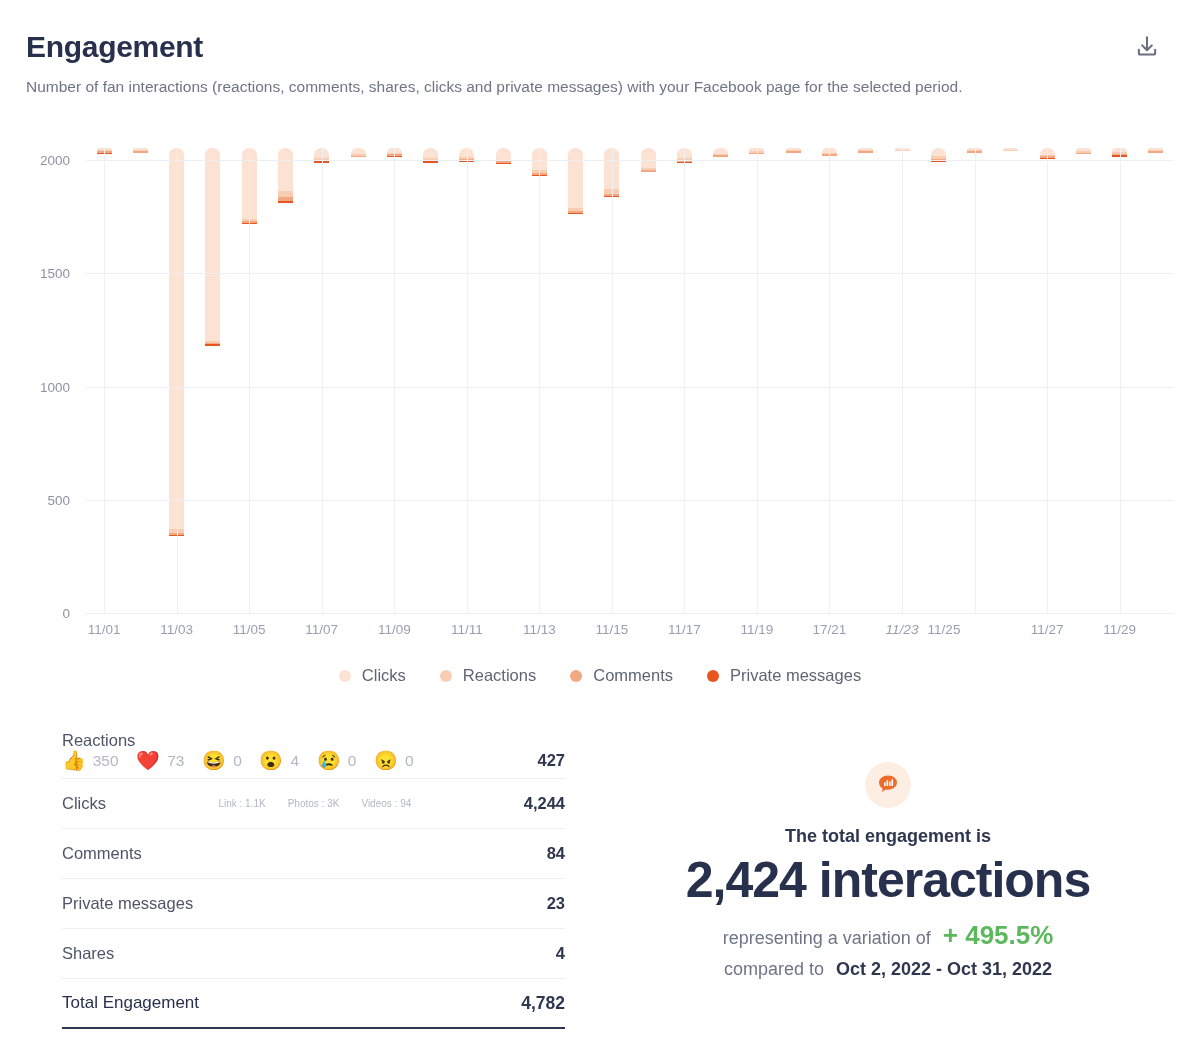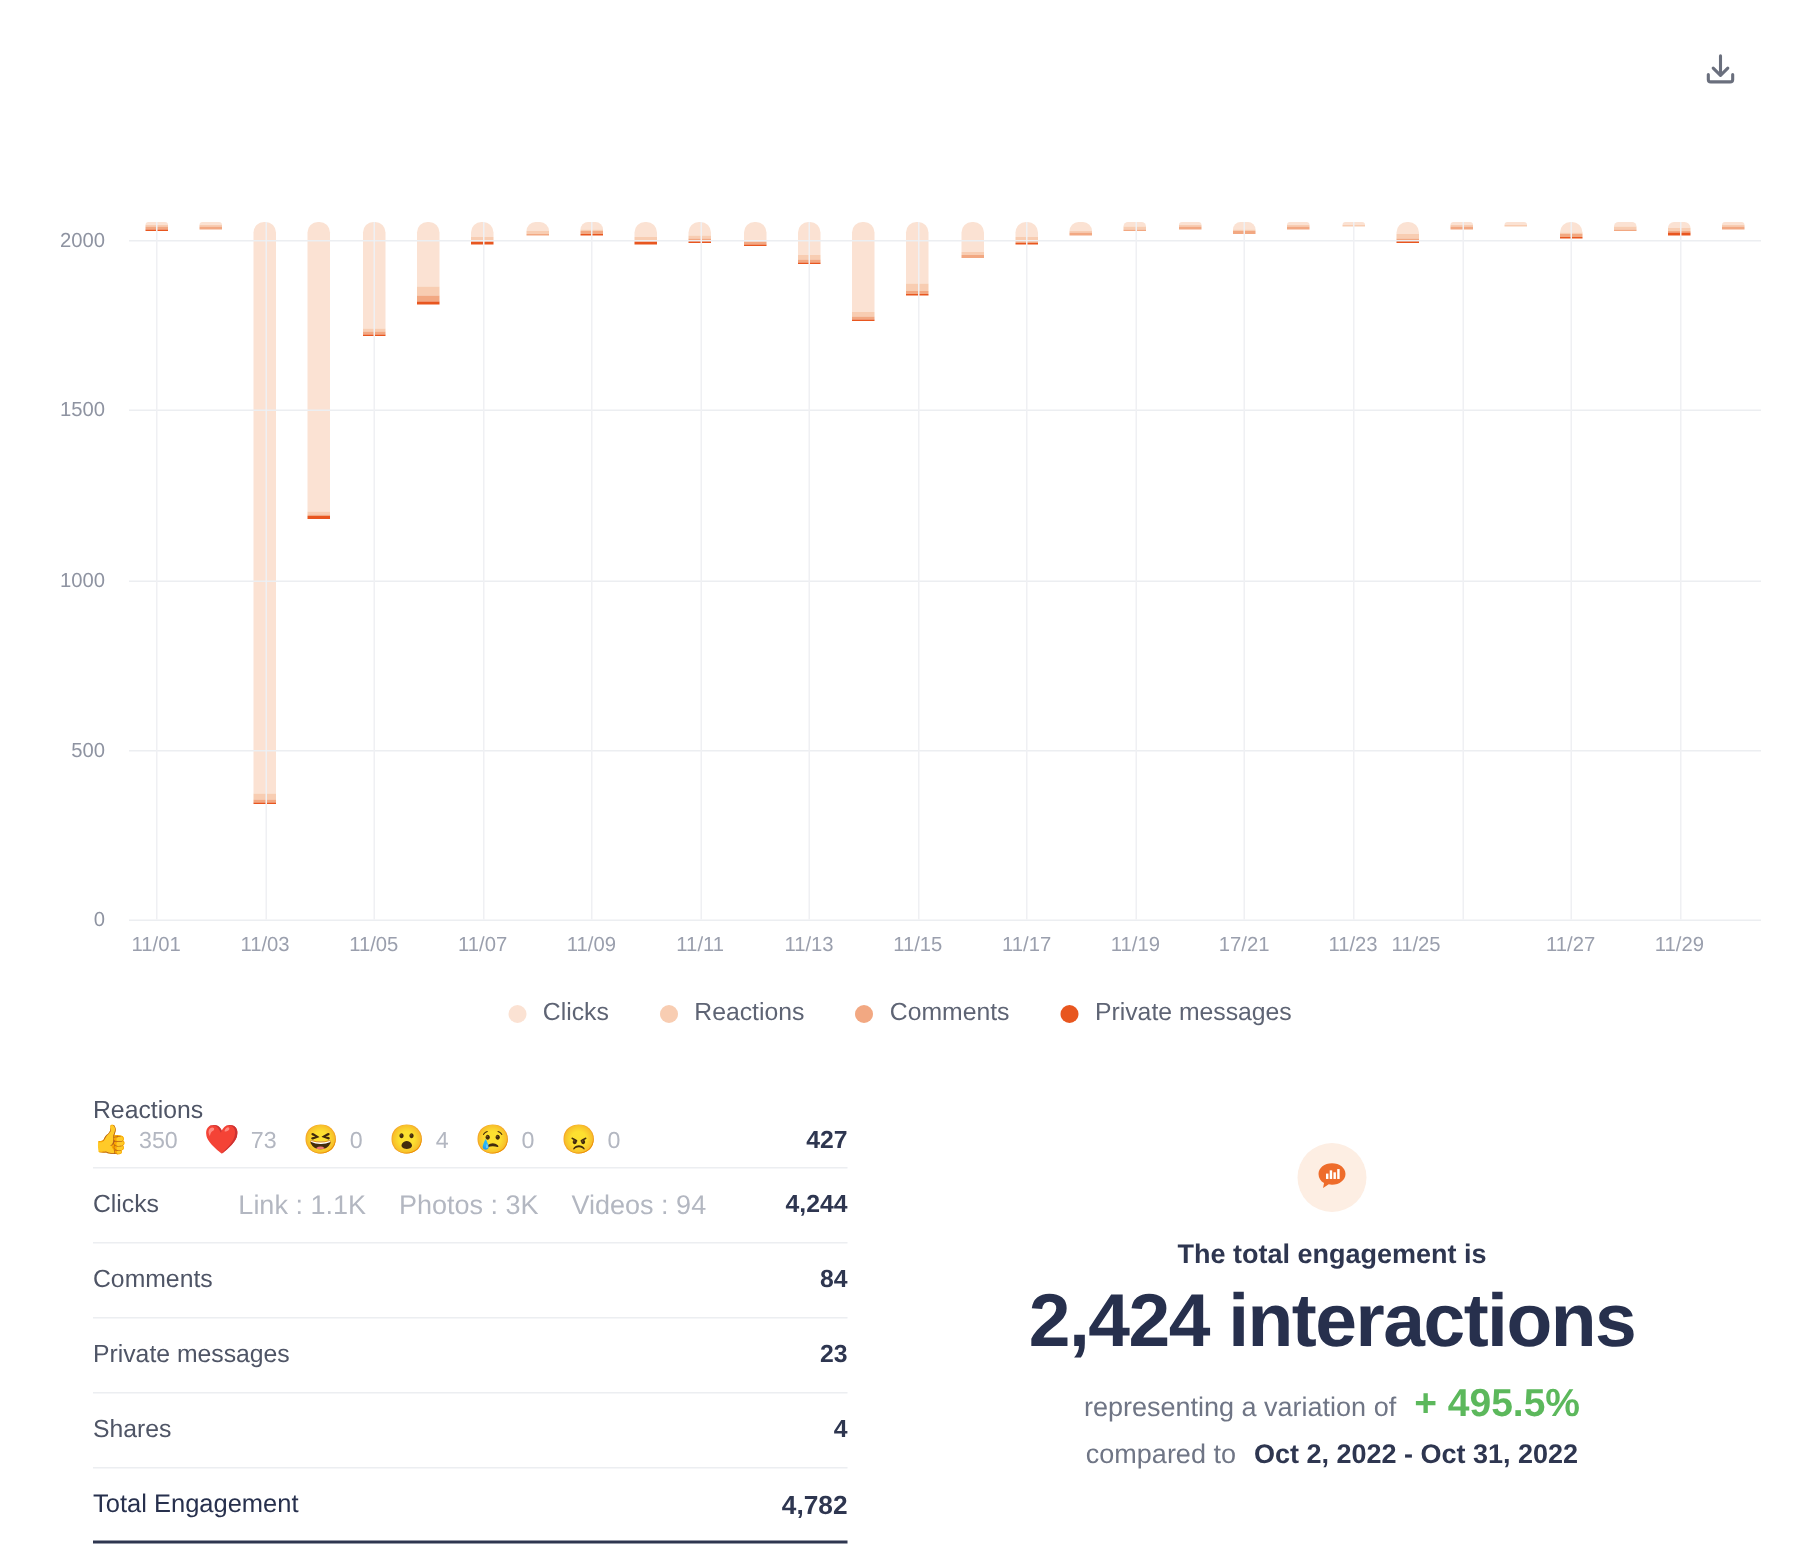--- a/index.html
+++ b/index.html
@@ -74,21 +74,21 @@
   .row {
     display: flex; align-items: center; justify-content: space-between;
     border-bottom: 1px solid #eceef1; min-height: 50px; padding: 6px 0;
   }
   .row.total { border-bottom: 2px solid #2e3650; }
   .row-label { font-size: 16.5px; color: #4f5566; white-space: nowrap; }
   .row.total .row-label { font-weight: normal; color: #27304d; font-size: 17px; }
   .row-value { font-size: 16.5px; color: #2e3650; font-weight: bold; }
   .row.total .row-value { font-size: 17.5px; }
   .row-mid { display: flex; align-items: center; gap: 22px; flex: 1; justify-content: center; }
-  .row-mid .sub { font-size: 18px; color: #b3b7c1; white-space: nowrap; }
+  .row-mid .sub { font-size: 10px; color: #b3b7c1; white-space: nowrap; }
 
   .reactions-row {
     display: flex; align-items: flex-start; justify-content: space-between;
     border-bottom: 1px solid #eceef1; padding: 9px 0 8px;
   }
   .reactions-left { display: flex; flex-wrap: wrap; align-items: center; width: 435px; }
   .reactions-left .row-label { margin-right: 26px; }
   .react {
     display: flex; align-items: center; gap: 7px; margin-right: 18px; margin-top: 1px;
   }
@@ -115,20 +115,24 @@
     gap: 12px; font-size: 18px; color: #6f7585; margin-top: 8px;
   }
   .summary-line .pct { font-size: 26px; font-weight: bold; color: #5cb85c; }
   .summary-line .cmp { font-size: 18px; font-weight: bold; color: #2e3650; }
 </style>
 </head>
 <body>
 
 <div class="page">
 
+  <div class="header">
+    <div class="title">Engagement</div>
+    <div class="subtitle">Number of fan interactions (reactions, comments, shares, clicks and private messages) with your Facebook page for the selected period.</div>
+  </div>
 
   <div class="download-btn">
     <svg width="26" height="26" viewBox="0 0 24 24" fill="none" stroke="#6a6f7d" stroke-width="1.9" stroke-linecap="round" stroke-linejoin="round">
       <path d="M12 3v11"></path>
       <path d="M7.5 10.5L12 15l4.5-4.5"></path>
       <path d="M4.5 14.5v3a1.5 1.5 0 0 0 1.5 1.5h12a1.5 1.5 0 0 0 1.5-1.5v-3"></path>
     </svg>
   </div>
 
   <div class="chart-wrap">
@@ -333,21 +337,21 @@
         <div class="x-label" style="left: 90.6667px;">11/03</div>
         <div class="x-label" style="left: 163.2px;">11/05</div>
         <div class="x-label" style="left: 235.733px;">11/07</div>
         <div class="x-label" style="left: 308.267px;">11/09</div>
         <div class="x-label" style="left: 380.8px;">11/11</div>
         <div class="x-label" style="left: 453.333px;">11/13</div>
         <div class="x-label" style="left: 525.867px;">11/15</div>
         <div class="x-label" style="left: 598.4px;">11/17</div>
         <div class="x-label" style="left: 670.933px;">11/19</div>
         <div class="x-label" style="left: 743.467px;">17/21</div>
-        <div class="x-label" style="left: 816px;">11/23</div>
+        <div class="x-label" style="left: 816px; font-style: italic;">11/23</div>
         <div class="x-label" style="left: 858px;">11/25</div>
         <div class="x-label" style="left: 961.067px;">11/27</div>
         <div class="x-label" style="left: 1033.6px;">11/29</div>
       </div>
     <div class="legend" id="legend">
         <div class="legend-item">
           <span class="legend-dot" style="background: rgb(251, 226, 211);"></span>
           <span class="legend-label">Clicks</span>
         </div>
         <div class="legend-item">

